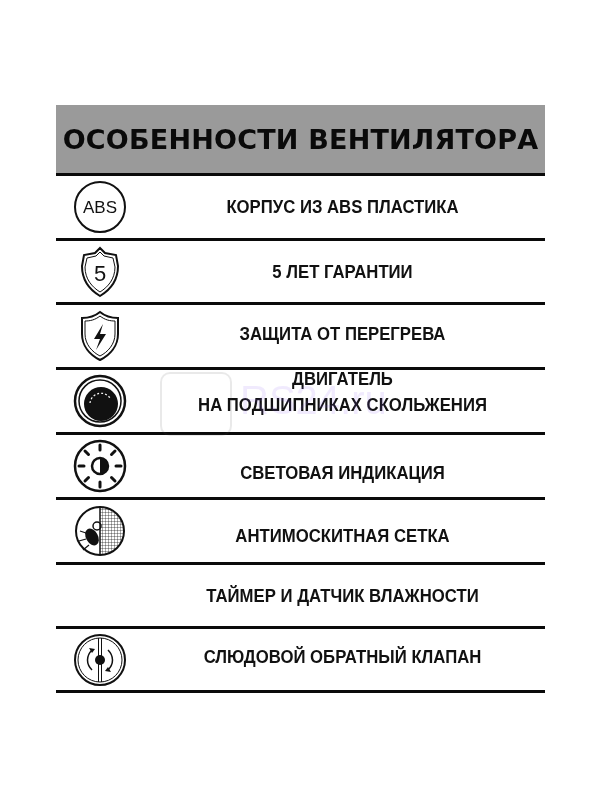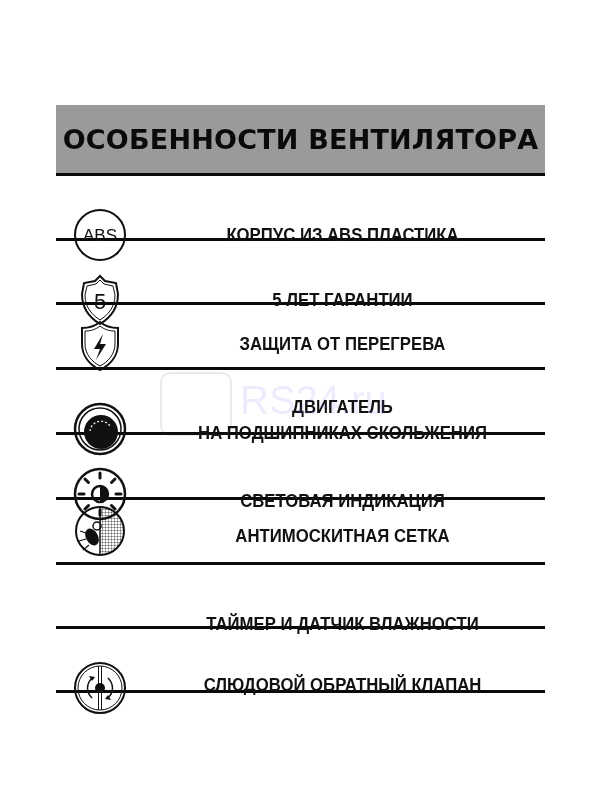--- a/index.html
+++ b/index.html
@@ -1,20 +1,20 @@
 <!DOCTYPE html>
 <html><head>
 <meta charset="utf-8">
 <style>
   html, body { margin:0; padding:0; }
   body { width:600px; height:800px; background:#ffffff; position:relative; overflow:hidden; font-family:"Liberation Sans", sans-serif; }
   .header { position:absolute; left:56px; top:105px; width:489px; height:68px; background:#9a9a9a; display:flex; align-items:center; justify-content:center; }
   .header-title { font-family:"DejaVu Sans", sans-serif; font-weight:bold; font-size:27px; color:#0a0a0a; letter-spacing:0.2px; white-space:nowrap; }
   .hline { position:absolute; left:56px; width:489px; height:3px; background:#0a0a0a; }
-  .row { position:absolute; left:56px; width:489px; display:flex; align-items:center;margin-top:28px; }
+  .row { position:absolute; left:56px; width:489px; display:flex; align-items:center; }
   .icon { position:absolute; left:16px; width:56px; height:56px; display:flex; align-items:center; justify-content:center; }
   .label { position:absolute; left:84px; right:0; text-align:center; font-family:"Liberation Sans", sans-serif; font-weight:bold; font-size:19px; color:#111; transform:scaleX(0.88); line-height:24px; }
   .watermark { position:absolute; left:160px; top:372px; width:280px; height:60px; opacity:0.12; pointer-events:none; }
   .wm-box { position:absolute; left:0; top:0; width:68px; height:60px; border:2px solid #555; border-radius:10px; }
   .wm-text { position:absolute; left:80px; top:6px; font-size:40px; color:#8b5cf6; font-family:"Liberation Sans", sans-serif; }
 </style>
 </head>
 <body>
 
 <div class="header">
@@ -45,21 +45,21 @@
   <div class="icon" style="top:3px">
     <svg width="56" height="56" viewBox="0 0 56 56">
       <path d="M28 4 L33 9 L44 11 L46 22 C46 36 38 46 28 52 C18 46 10 36 10 22 L12 11 L23 9 Z" fill="none" stroke="#111" stroke-width="2"></path>
       <path d="M28 8 L32 12 L41 14 L43 23 C43 35 36 43 28 48 C20 43 13 35 13 23 L15 14 L24 12 Z" fill="none" stroke="#111" stroke-width="1"></path>
       <text x="28" y="37" text-anchor="middle" font-family="Liberation Sans, sans-serif" font-size="22" fill="#111">5</text>
     </svg>
   </div>
   <div class="label">5 ЛЕТ ГАРАНТИИ</div>
 </div>
 
-<div class="row" style="top:287px;height:58px">
+<div class="row" style="top:305px;height:58px">
   <div class="icon" style="top:3px">
     <svg width="56" height="56" viewBox="0 0 56 56">
       <path d="M28 4 C22 9 16 10 10 10 L10 26 C10 38 18 47 28 52 C38 47 46 38 46 26 L46 10 C40 10 34 9 28 4 Z" fill="none" stroke="#111" stroke-width="2"></path>
       <path d="M28 8 C23 12 18 13 13 13 L13 26 C13 36 20 44 28 48 C36 44 43 36 43 26 L43 13 C38 13 33 12 28 8 Z" fill="none" stroke="#111" stroke-width="1"></path>
       <path d="M31 16 L22 31 L28 31 L24 42 L34 26 L28 26 Z" fill="#111"></path>
     </svg>
   </div>
   <div class="label">ЗАЩИТА ОТ ПЕРЕГРЕВА</div>
 </div>
 
@@ -92,21 +92,21 @@
         <line x1="43" y1="13" x2="39.5" y2="16.5"></line>
         <line x1="13" y1="43" x2="16.5" y2="39.5"></line>
       </g>
       <circle cx="28" cy="28" r="8" fill="none" stroke="#111" stroke-width="2.5"></circle>
       <path d="M28 20 A8 8 0 0 1 28 36 Z" fill="#111"></path>
     </svg>
   </div>
   <div class="label">СВЕТОВАЯ ИНДИКАЦИЯ</div>
 </div>
 
-<div class="row" style="top:472px;height:72px">
+<div class="row" style="top:500px;height:72px">
   <div class="icon" style="top:3px">
     <svg width="56" height="56" viewBox="0 0 56 56">
       <defs>
         <pattern id="grid" width="3" height="3" patternUnits="userSpaceOnUse">
           <path d="M3 0 L0 0 0 3" fill="none" stroke="#111" stroke-width="0.7"></path>
         </pattern>
         <clipPath id="rhalf">
             <rect x="28" y="0" width="28" height="56"></rect>
           </clipPath>
       </defs>

